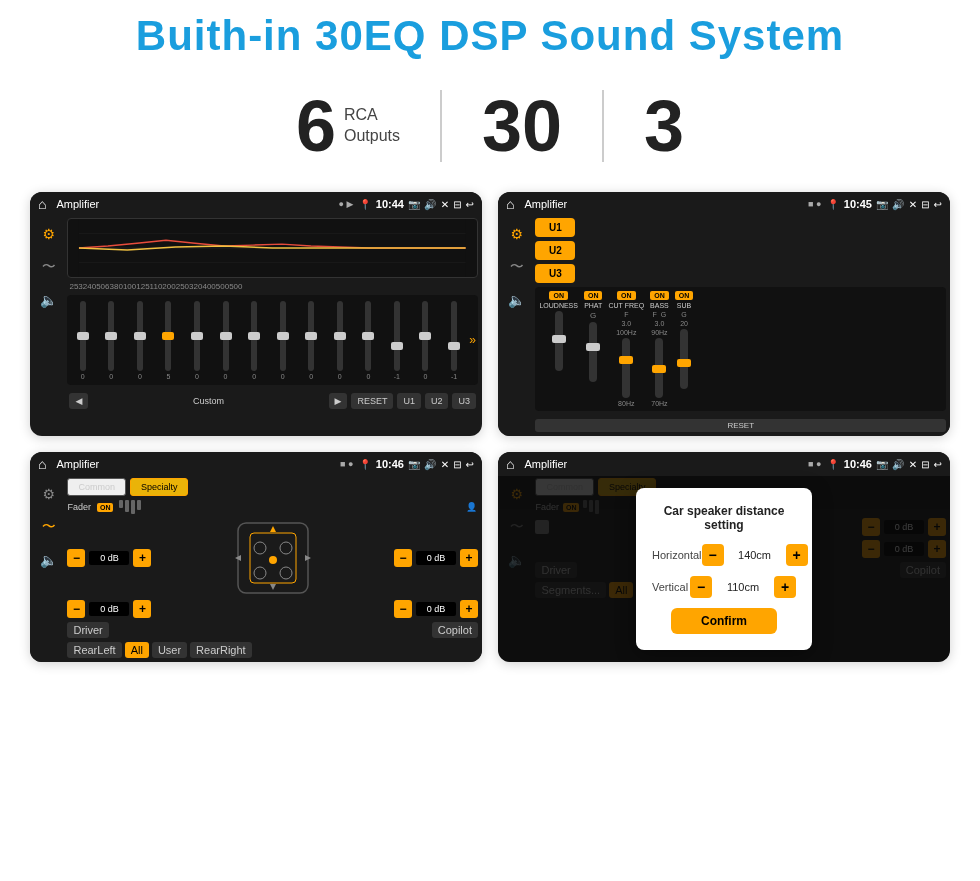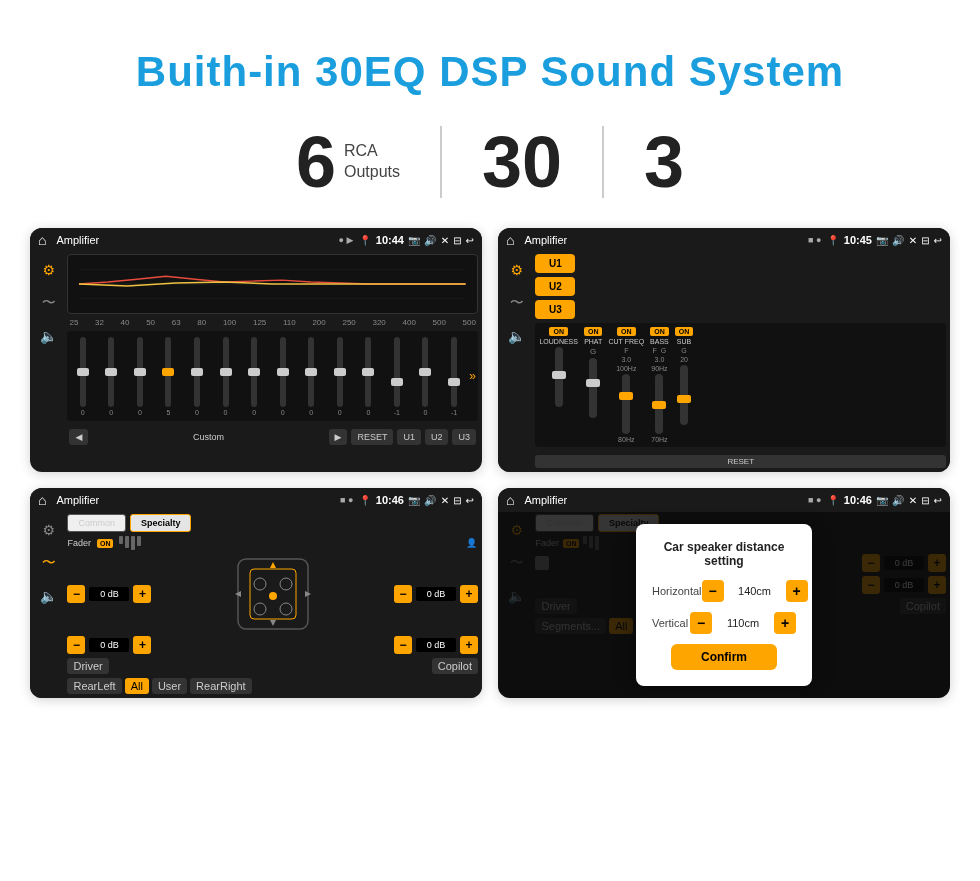--- a/index.html
+++ b/index.html
@@ -5,22 +5,21 @@
     * { box-sizing: border-box; margin: 0; padding: 0; }
     body {
       background: #fff;
       font-family: Arial, sans-serif;
       width: 980px;
       min-height: 881px;
       overflow-x: hidden;
     }
 
     .page-container {
-      padding: 4px 30px;
-      margin-top: 44px;
+      padding: 12px 30px;
     }
 
     
     .main-title {
       text-align: center;
       font-size: 42px;
       font-weight: 900;
       color: #1a9ede;
       margin-bottom: 30px;
       letter-spacing: 1px;
@@ -131,25 +130,24 @@
       border-radius: 4px;
       position: relative;
       overflow: hidden;
     }
     .eq-graph svg {
       width: 100%;
       height: 100%;
     }
     .eq-labels {
       display: flex;
-      justify-content: space-between;
+      justify-content: flex-start;
       color: #888;
       font-size: 8px;
       padding: 0 2px;
-      gap: 11px;
     }
     .eq-sliders {
       display: flex;
       justify-content: space-around;
       align-items: center;
       gap: 2px;
       height: 90px;
       background: #111;
       border-radius: 4px;
       padding: 4px 2px;
@@ -269,24 +267,24 @@
     }
     .cs-tab {
       padding: 3px 10px;
       font-size: 9px;
       border-radius: 3px;
       border: 1px solid #555;
       color: #ccc;
       cursor: pointer;
     }
     .cs-tab.active {
-      background: #e5e5e5;
+      background: #eab308;
       color: #000;
       border-color: #ffa500;
-      font-weight: bold;
+      font-weight: normal;
     }
     .cs-fader-row {
       display: flex;
       align-items: center;
       gap: 6px;
       font-size: 9px;
       color: #ccc;
     }
     .on-badge {
       background: #ffa500;

